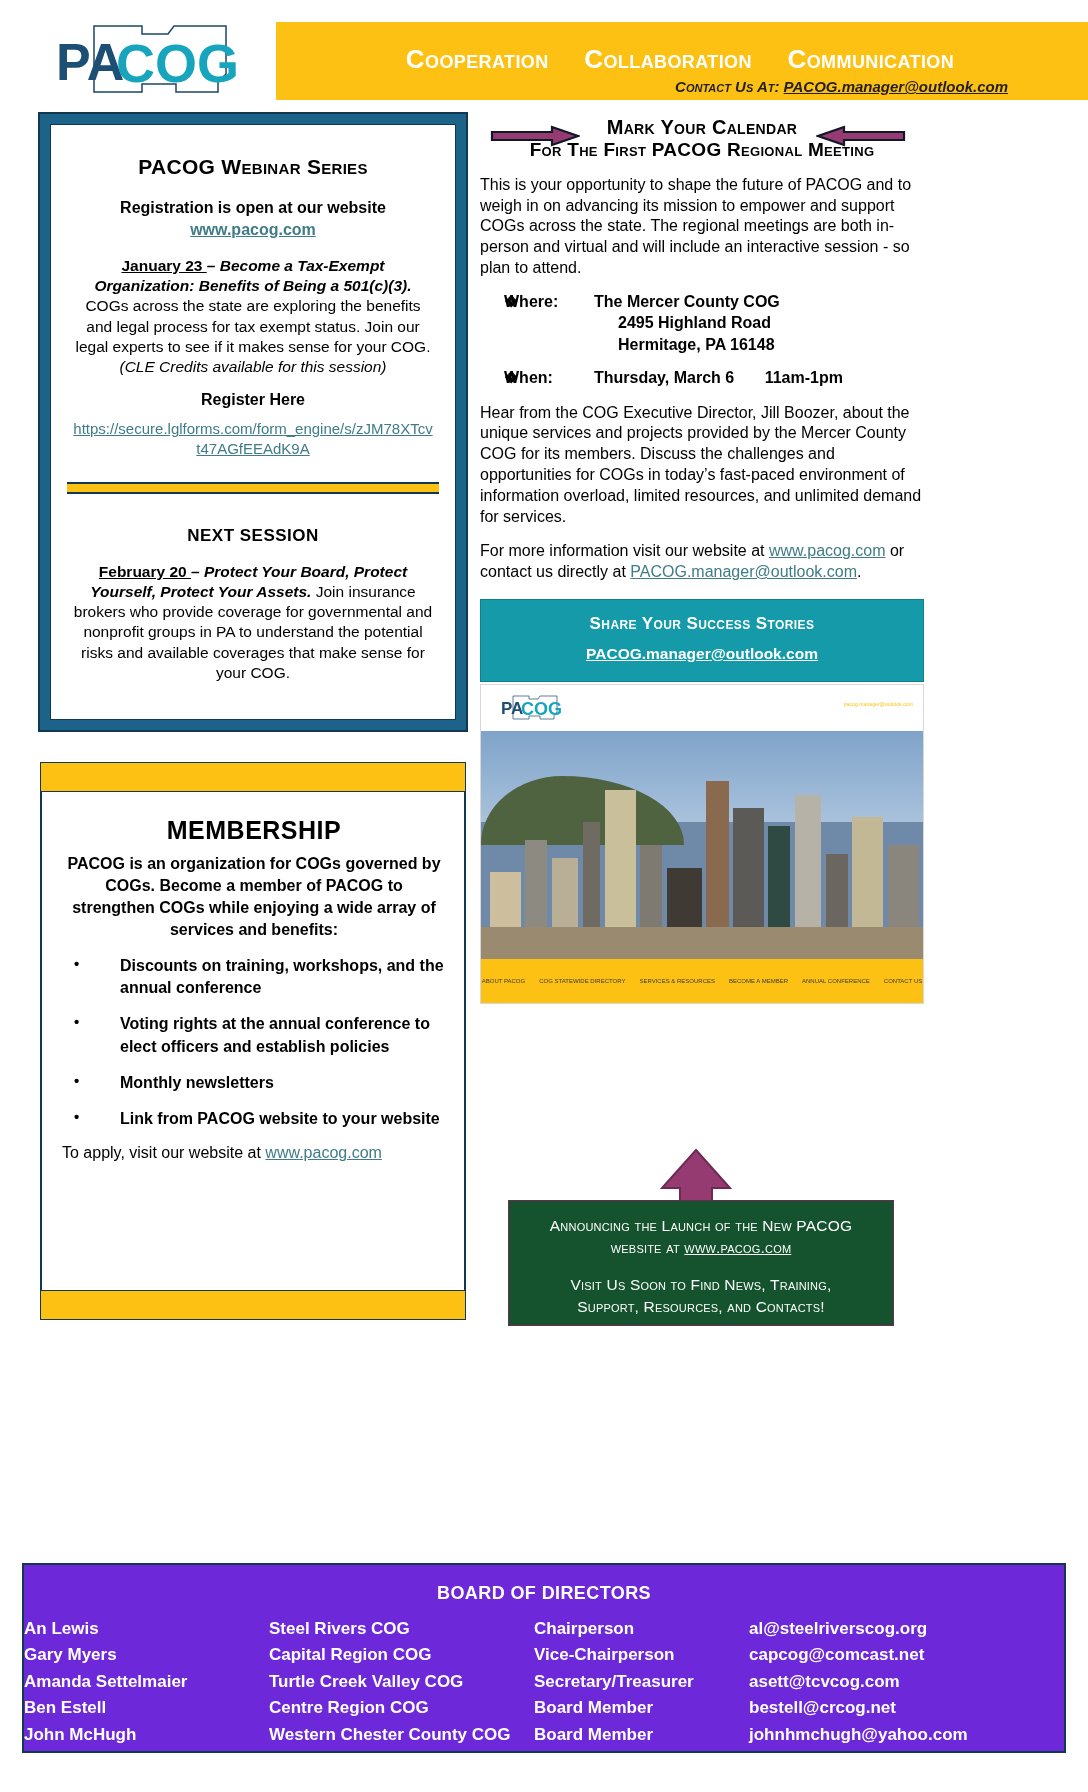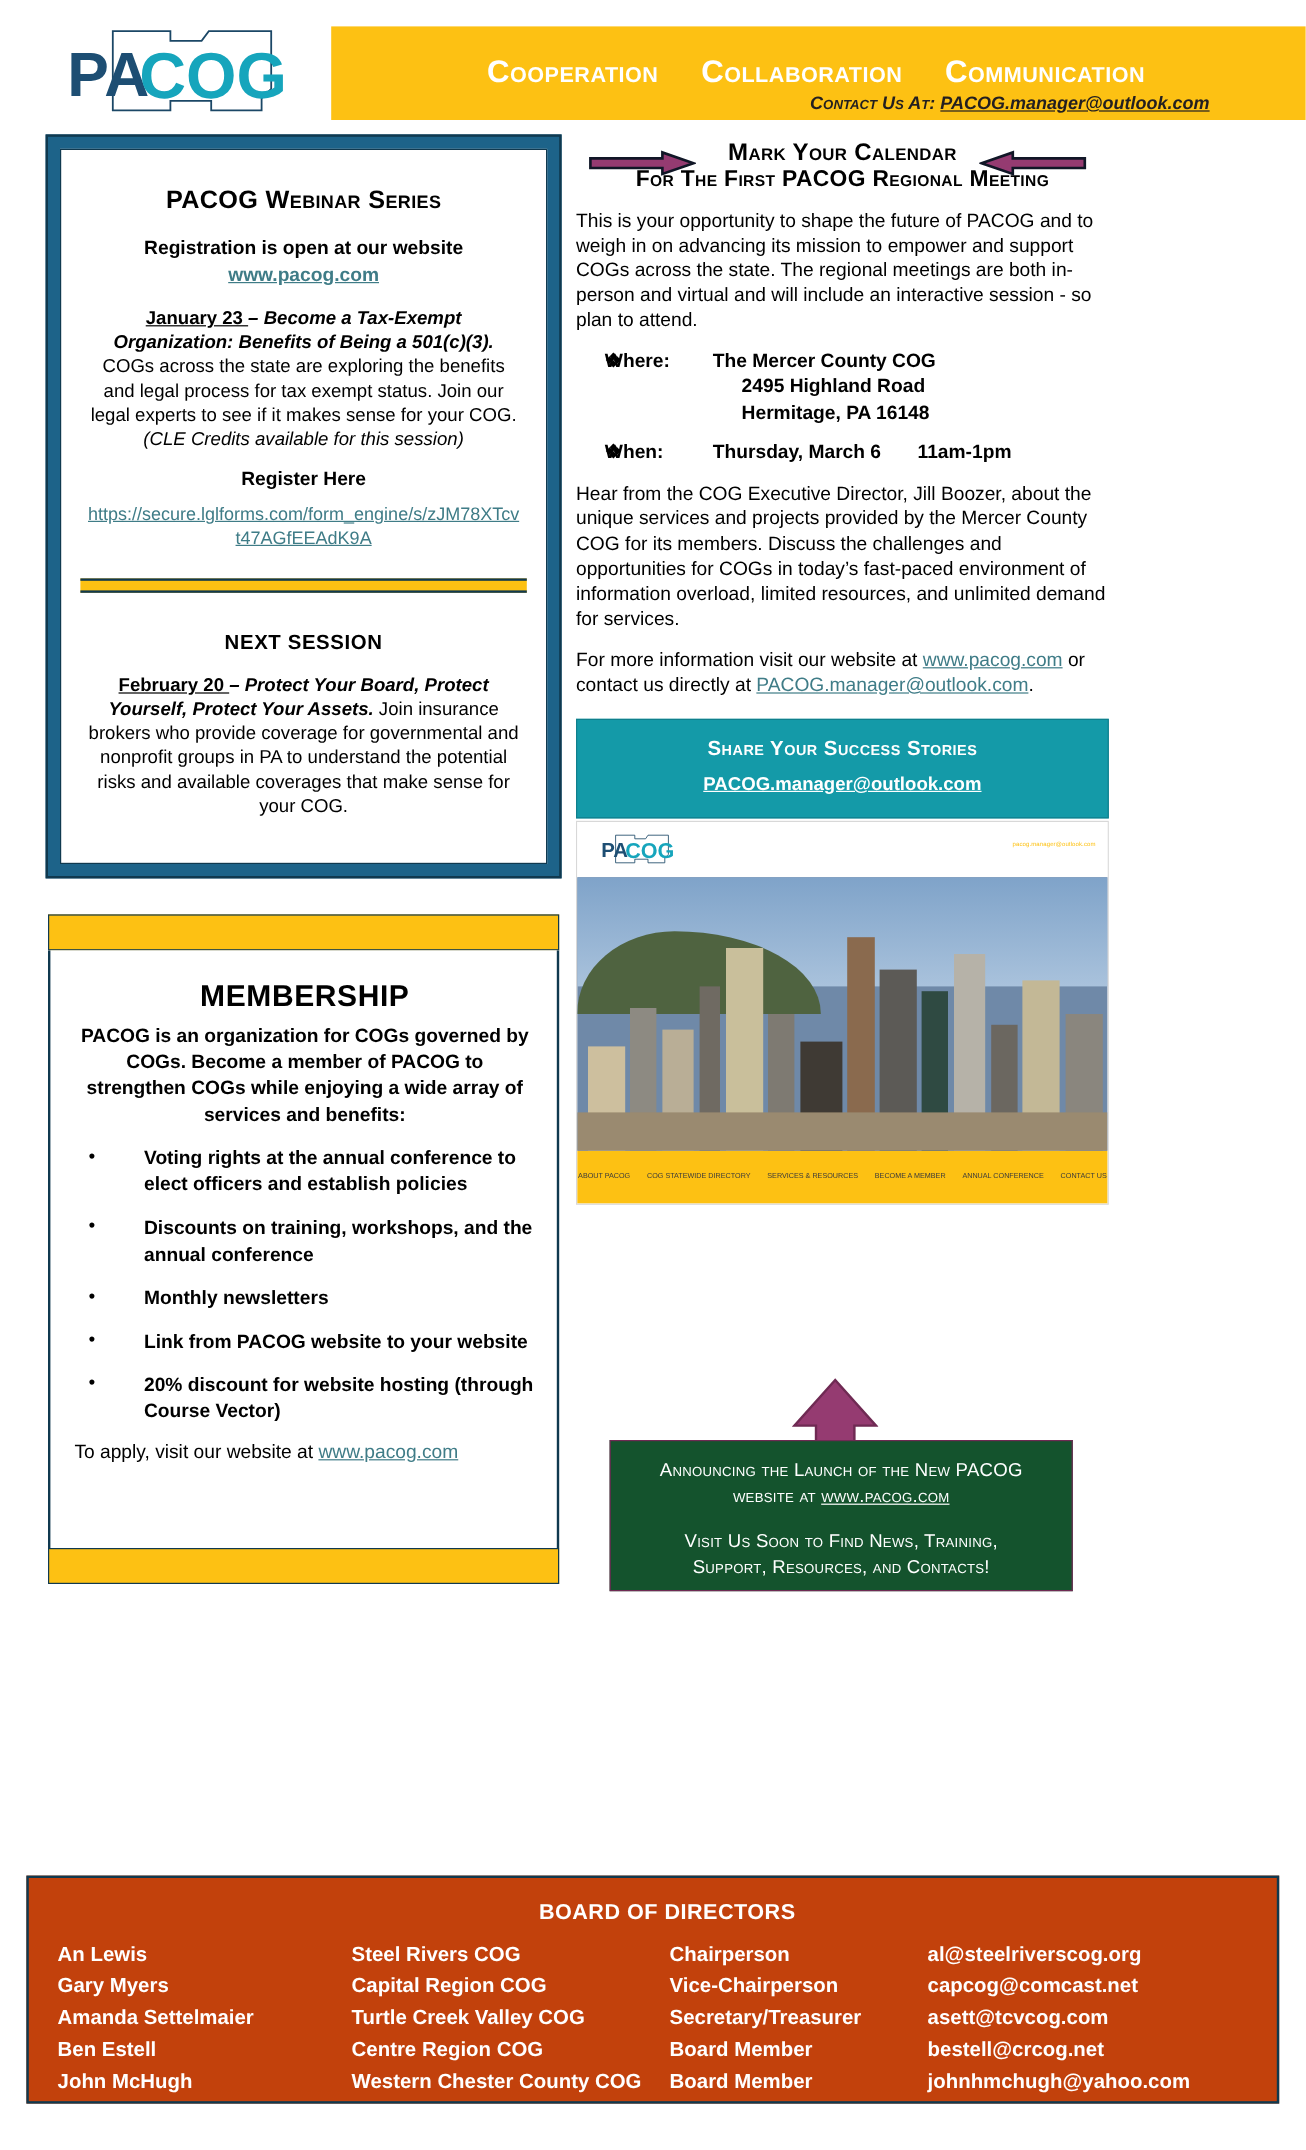--- a/index.html
+++ b/index.html
@@ -160,21 +160,21 @@
     color:#fff; text-align:center; padding:14px 16px;
   }
   .purple-l {
     font-size:15.5px; font-variant:small-caps; letter-spacing:.2px; line-height:1.45;
   }
   .purple-l a { color:#fff; text-decoration:underline; }
   .purple-gap { height:14px; }
   
   .board {
     position:absolute; left:22px; top:1563px; width:1044px; height:190px;
-    background:#c2410c; border:2px solid #10394f; color:#fff;padding-left:24px;
+    background:#6d28d9; border:2px solid #10394f; color:#fff;
   }
   .board-h {
     text-align:center; font-size:18px; font-weight:bold;
     letter-spacing:.4px; padding:18px 0 12px;
   }
   table.board-t { width:100%; border-collapse:collapse; }
   table.board-t td {
     font-size:17px; font-weight:bold; padding:2px 0; line-height:1.32;
     white-space:nowrap;
   }
@@ -236,25 +236,24 @@
     </div>
   </div>
 </div>
 
 <div class="yellowbar" id="memtop" style="position:absolute;"></div>
 <div id="membox">
   <div class="mem-pad">
     <div class="mem-title">MEMBERSHIP</div>
     <div class="mem-intro">PACOG is an organization for COGs governed by COGs. Become a member of PACOG to strengthen COGs while enjoying a wide array of services and benefits:</div>
     <ul class="mem-list">
+      <li>Discounts on training, workshops, and the annual conference</li>
       <li>Voting rights at the annual conference to elect officers and establish policies</li>
-      <li>Discounts on training, workshops, and the annual conference</li>
       <li>Monthly newsletters</li>
       <li>Link from PACOG website to your website</li>
-      <li>20% discount for website hosting (through Course Vector)</li>
     </ul>
     <div class="mem-apply">
       <span>To apply, visit our website at </span><a class="link" href="#">www.pacog.com</a>
     </div>
   </div>
 </div>
 <div class="yellowbar" id="membot" style="position:absolute;"></div>
 
 <div class="rcol">
 

